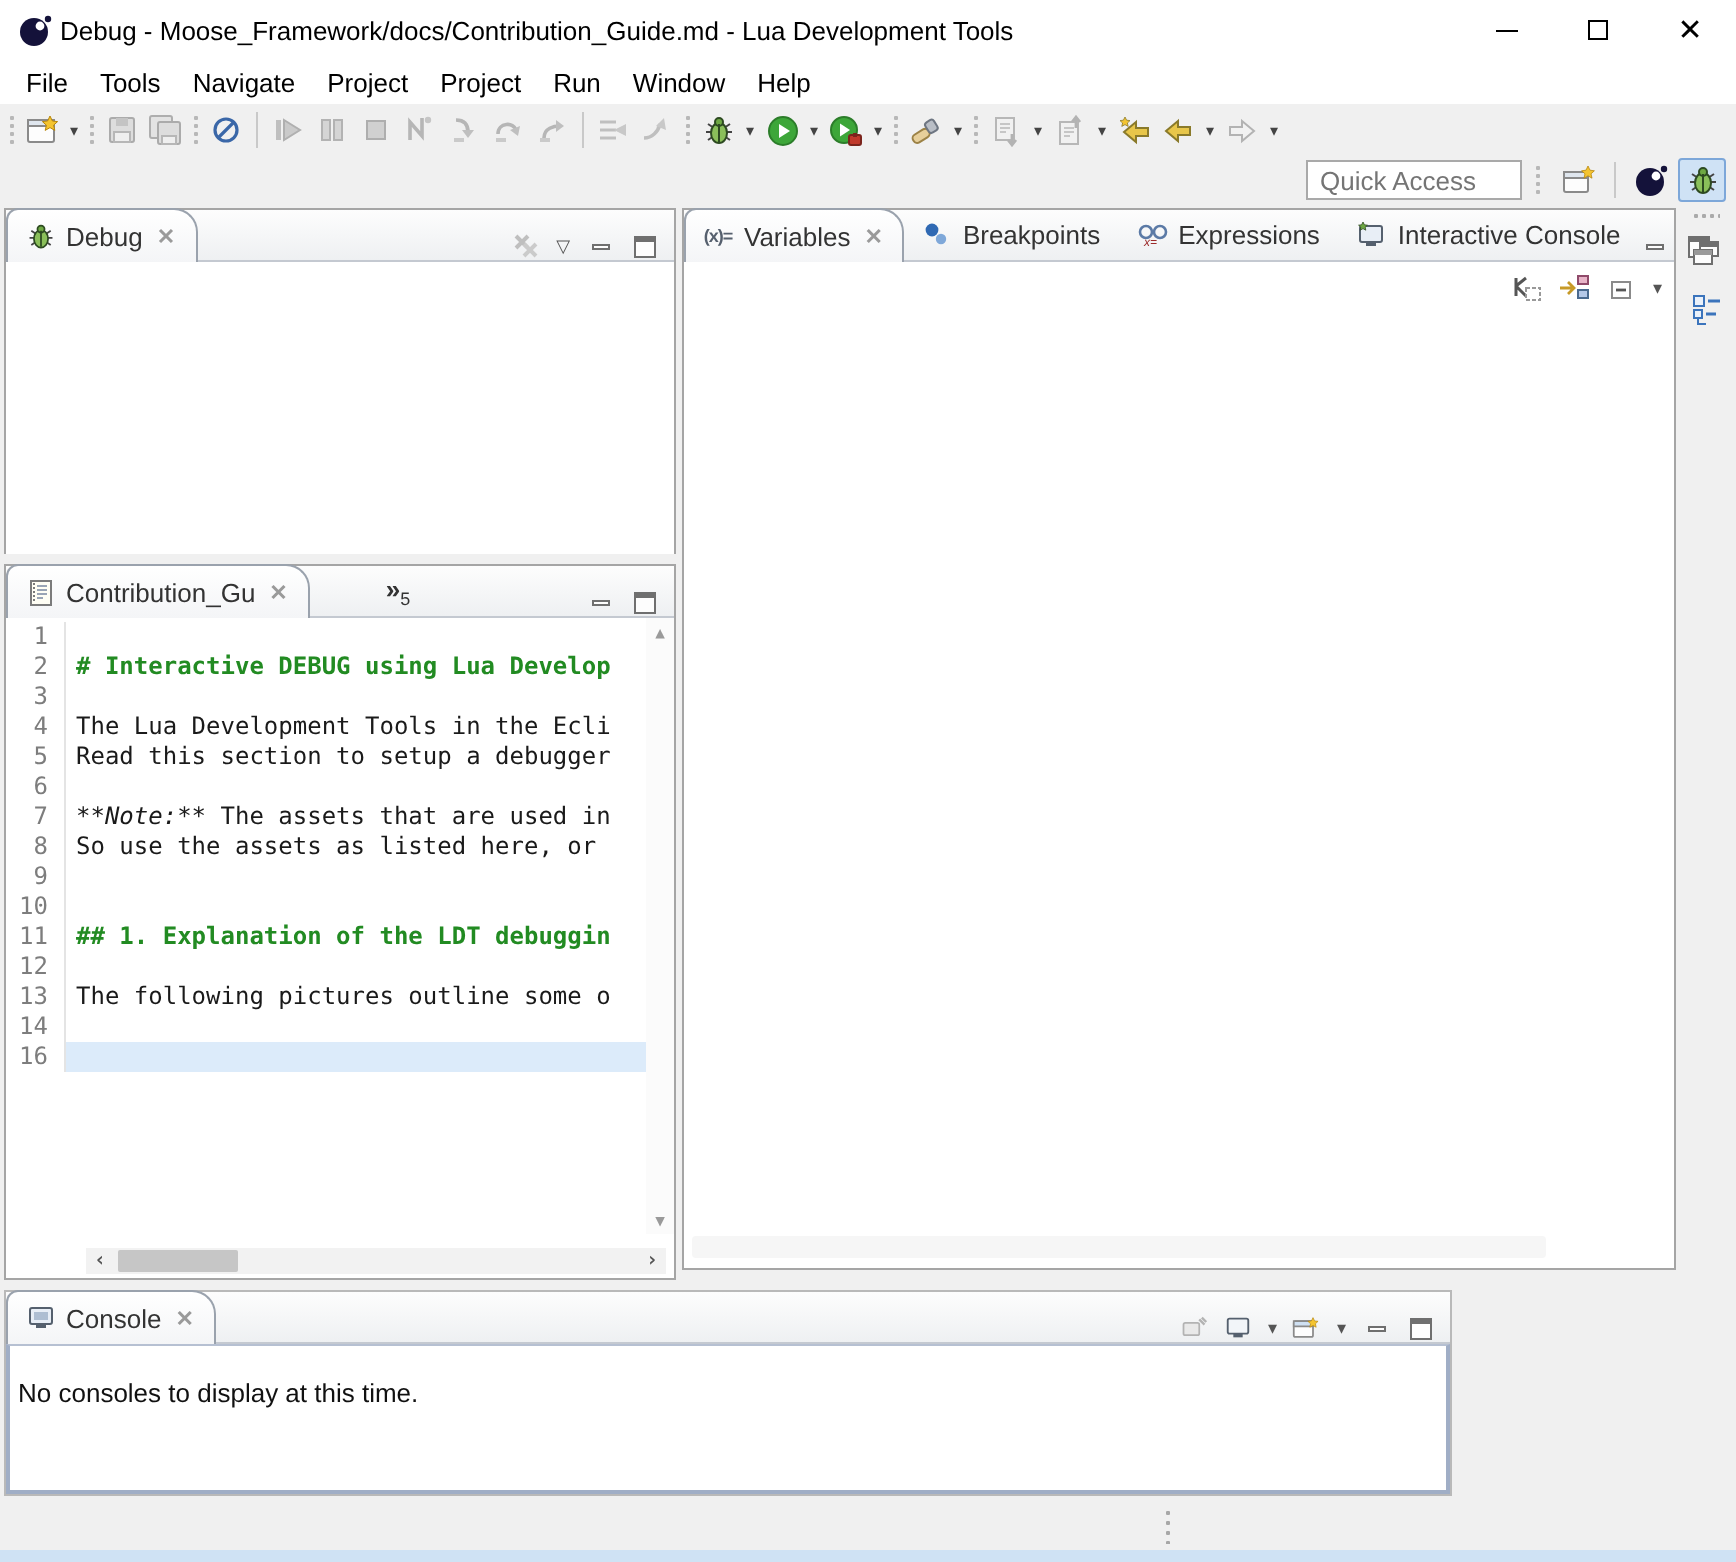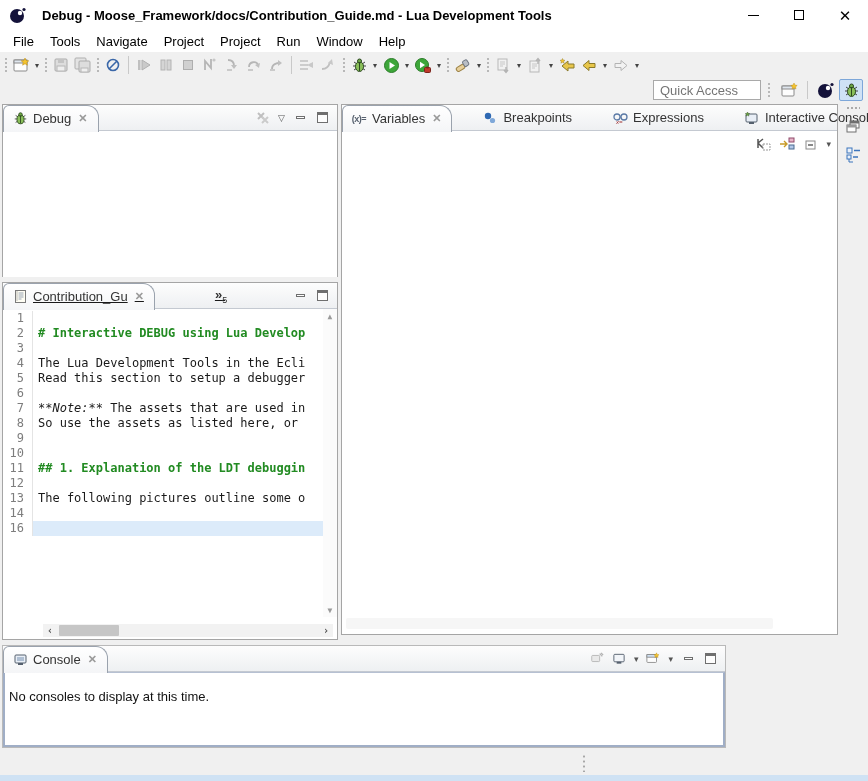--- a/index.html
+++ b/index.html
@@ -3,21 +3,21 @@
 <meta charset="utf-8">
 <style>
   * { margin:0; padding:0; box-sizing:border-box; }
   html,body { width:868px; height:781px; }
   body { font-family:"Liberation Sans", sans-serif; font-size:13px; color:#1a1a1a; background:#f0f0f0; overflow:hidden; }
   .window { position:relative; width:868px; height:781px; background:#f0f0f0; }
 
   
   .titlebar { position:absolute; left:0; top:0; width:868px; height:30px; background:#ffffff; display:flex; align-items:center; }
   .app-icon { width:17px; height:17px; margin-left:9px; flex:0 0 auto; }
-  .title-text { margin-left:16px; font-size:13px; color:#000; white-space:nowrap;font-weight:bold; }
+  .title-text { margin-left:4px; font-size:13px; color:#000; white-space:nowrap; }
   .win-controls { margin-left:auto; display:flex; height:30px; }
   .win-btn { width:46px; height:30px; display:flex; align-items:center; justify-content:center; color:#000; font-size:14px; }
   .glyph-min { width:11px; height:1px; background:#000; display:block; }
   .glyph-max { width:10px; height:10px; border:1px solid #000; display:block; }
   .glyph-close { font-size:15px; font-weight:400; line-height:1; }
 
   
   .menubar { position:absolute; left:0; top:30px; width:868px; height:22px; background:#ffffff; display:flex; align-items:center; padding-left:5px; }
   .menu-item { padding:2px 8px; color:#000; cursor:default; }
 
@@ -31,33 +31,33 @@
   .dis { opacity:.95; }
 
   
   .toolbar2 { position:absolute; left:0; top:78px; width:868px; height:24px; display:flex; align-items:center; justify-content:flex-end; padding-right:4px; }
   .quick-access { width:108px; height:20px; border:1px solid #a9a9a9; background:#fff; font-family:"Liberation Sans",sans-serif; font-size:13px; color:#444; padding:0 6px; outline:none; }
   .persp-btn { width:24px; height:22px; display:flex; align-items:center; justify-content:center; border-radius:2px; margin:0 1px; }
   .persp-btn.selected { background:#cfe2f5; border:1px solid #7da7d9; }
 
   
   .panel { position:absolute; background:#fff; border:1px solid #a5a5a5; }
-  .tabbar { position:relative; height:26px; background:linear-gradient(#fdfdfd,#eef0f2); border-bottom:1px solid #c4c9d1; display:flex; align-items:center;gap:22px; }
+  .tabbar { position:relative; height:26px; background:linear-gradient(#fdfdfd,#eef0f2); border-bottom:1px solid #c4c9d1; display:flex; align-items:flex-end; }
   .tab { position:relative; height:26px; display:flex; align-items:center; gap:5px; padding:0 10px 0 8px; font-size:13px; color:#333; white-space:nowrap; }
   .tab.active { background:linear-gradient(#ffffff,#f4f5f7); border:1px solid #9aa2ad; border-bottom:none; border-radius:6px 12px 0 0; margin-bottom:-1px; height:27px; z-index:2; }
   .tab .close { color:#9a9a9a; font-size:11px; font-weight:bold; margin-left:2px; }
   .tab-icons-right { margin-left:auto; display:flex; align-items:center; gap:8px; padding-right:8px; }
   .mini-btn { display:flex; align-items:center; justify-content:center; width:14px; height:14px; }
   .icon-minimize { width:9px; height:3px; border:1px solid #6f6f6f; border-width:1px; background:#fdfdfd; }
   .icon-maximize { width:11px; height:11px; border:1px solid #6f6f6f; background:#fdfdfd; box-shadow:inset 0 2px 0 #6f6f6f; }
   .view-menu-arrow { font-size:9px; color:#555; }
 
   .debug-panel   { left:2px;  top:104px; width:336px; height:173px; }
   .vars-panel    { left:341px; top:104px; width:497px; height:531px; }
-  .editor-panel  { left:2px;  top:282px; width:336px; height:358px;text-decoration:underline; }
+  .editor-panel  { left:2px;  top:282px; width:336px; height:358px; }
   .console-panel { left:2px;  top:645px; width:724px; height:103px; }
 
   
   .vars-toolbar { height:26px; background:#fff; display:flex; align-items:center; justify-content:flex-end; gap:6px; padding-right:6px; }
   .vars-body { height:calc(100% - 53px); background:#fff; position:relative; }
   .vars-hscroll { position:absolute; left:4px; right:64px; bottom:4px; height:11px; background:#f6f6f6; border-radius:2px; }
 
   
   .ed-chevron { margin-left:38px; font-size:13px; color:#333; font-weight:bold; align-self:center; }
   .ed-chevron sub { font-size:9px; font-weight:normal; }

